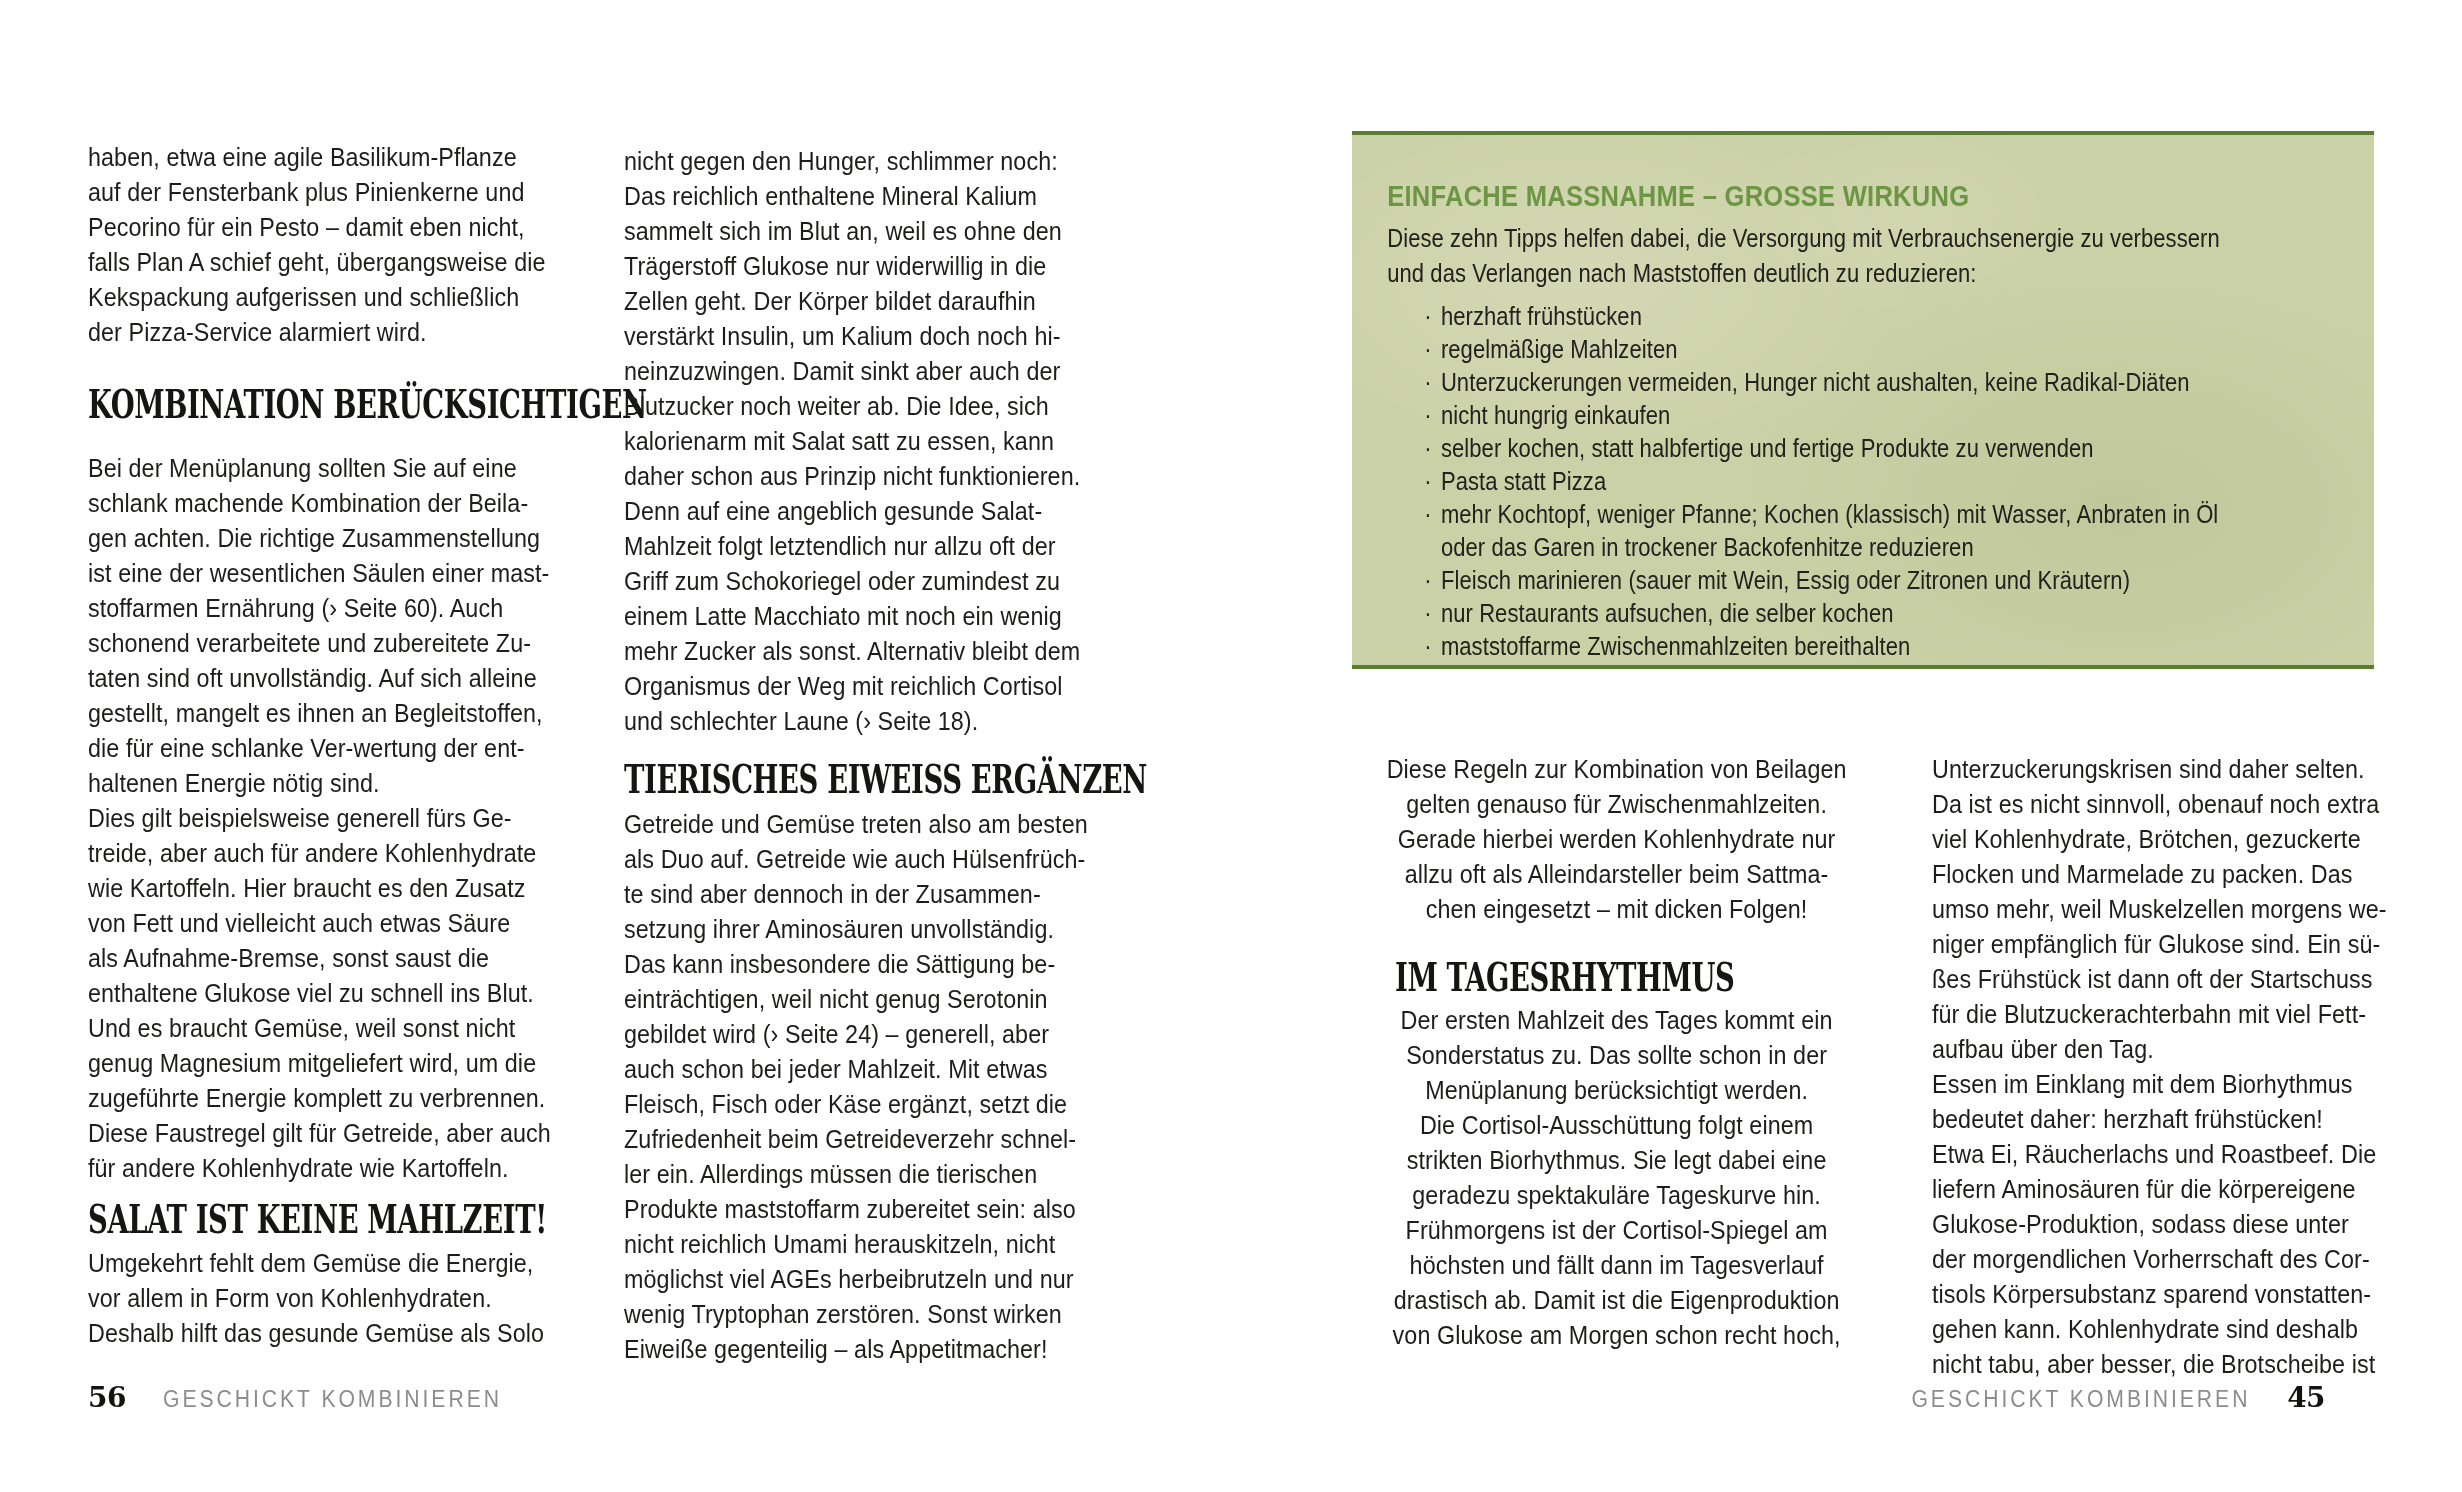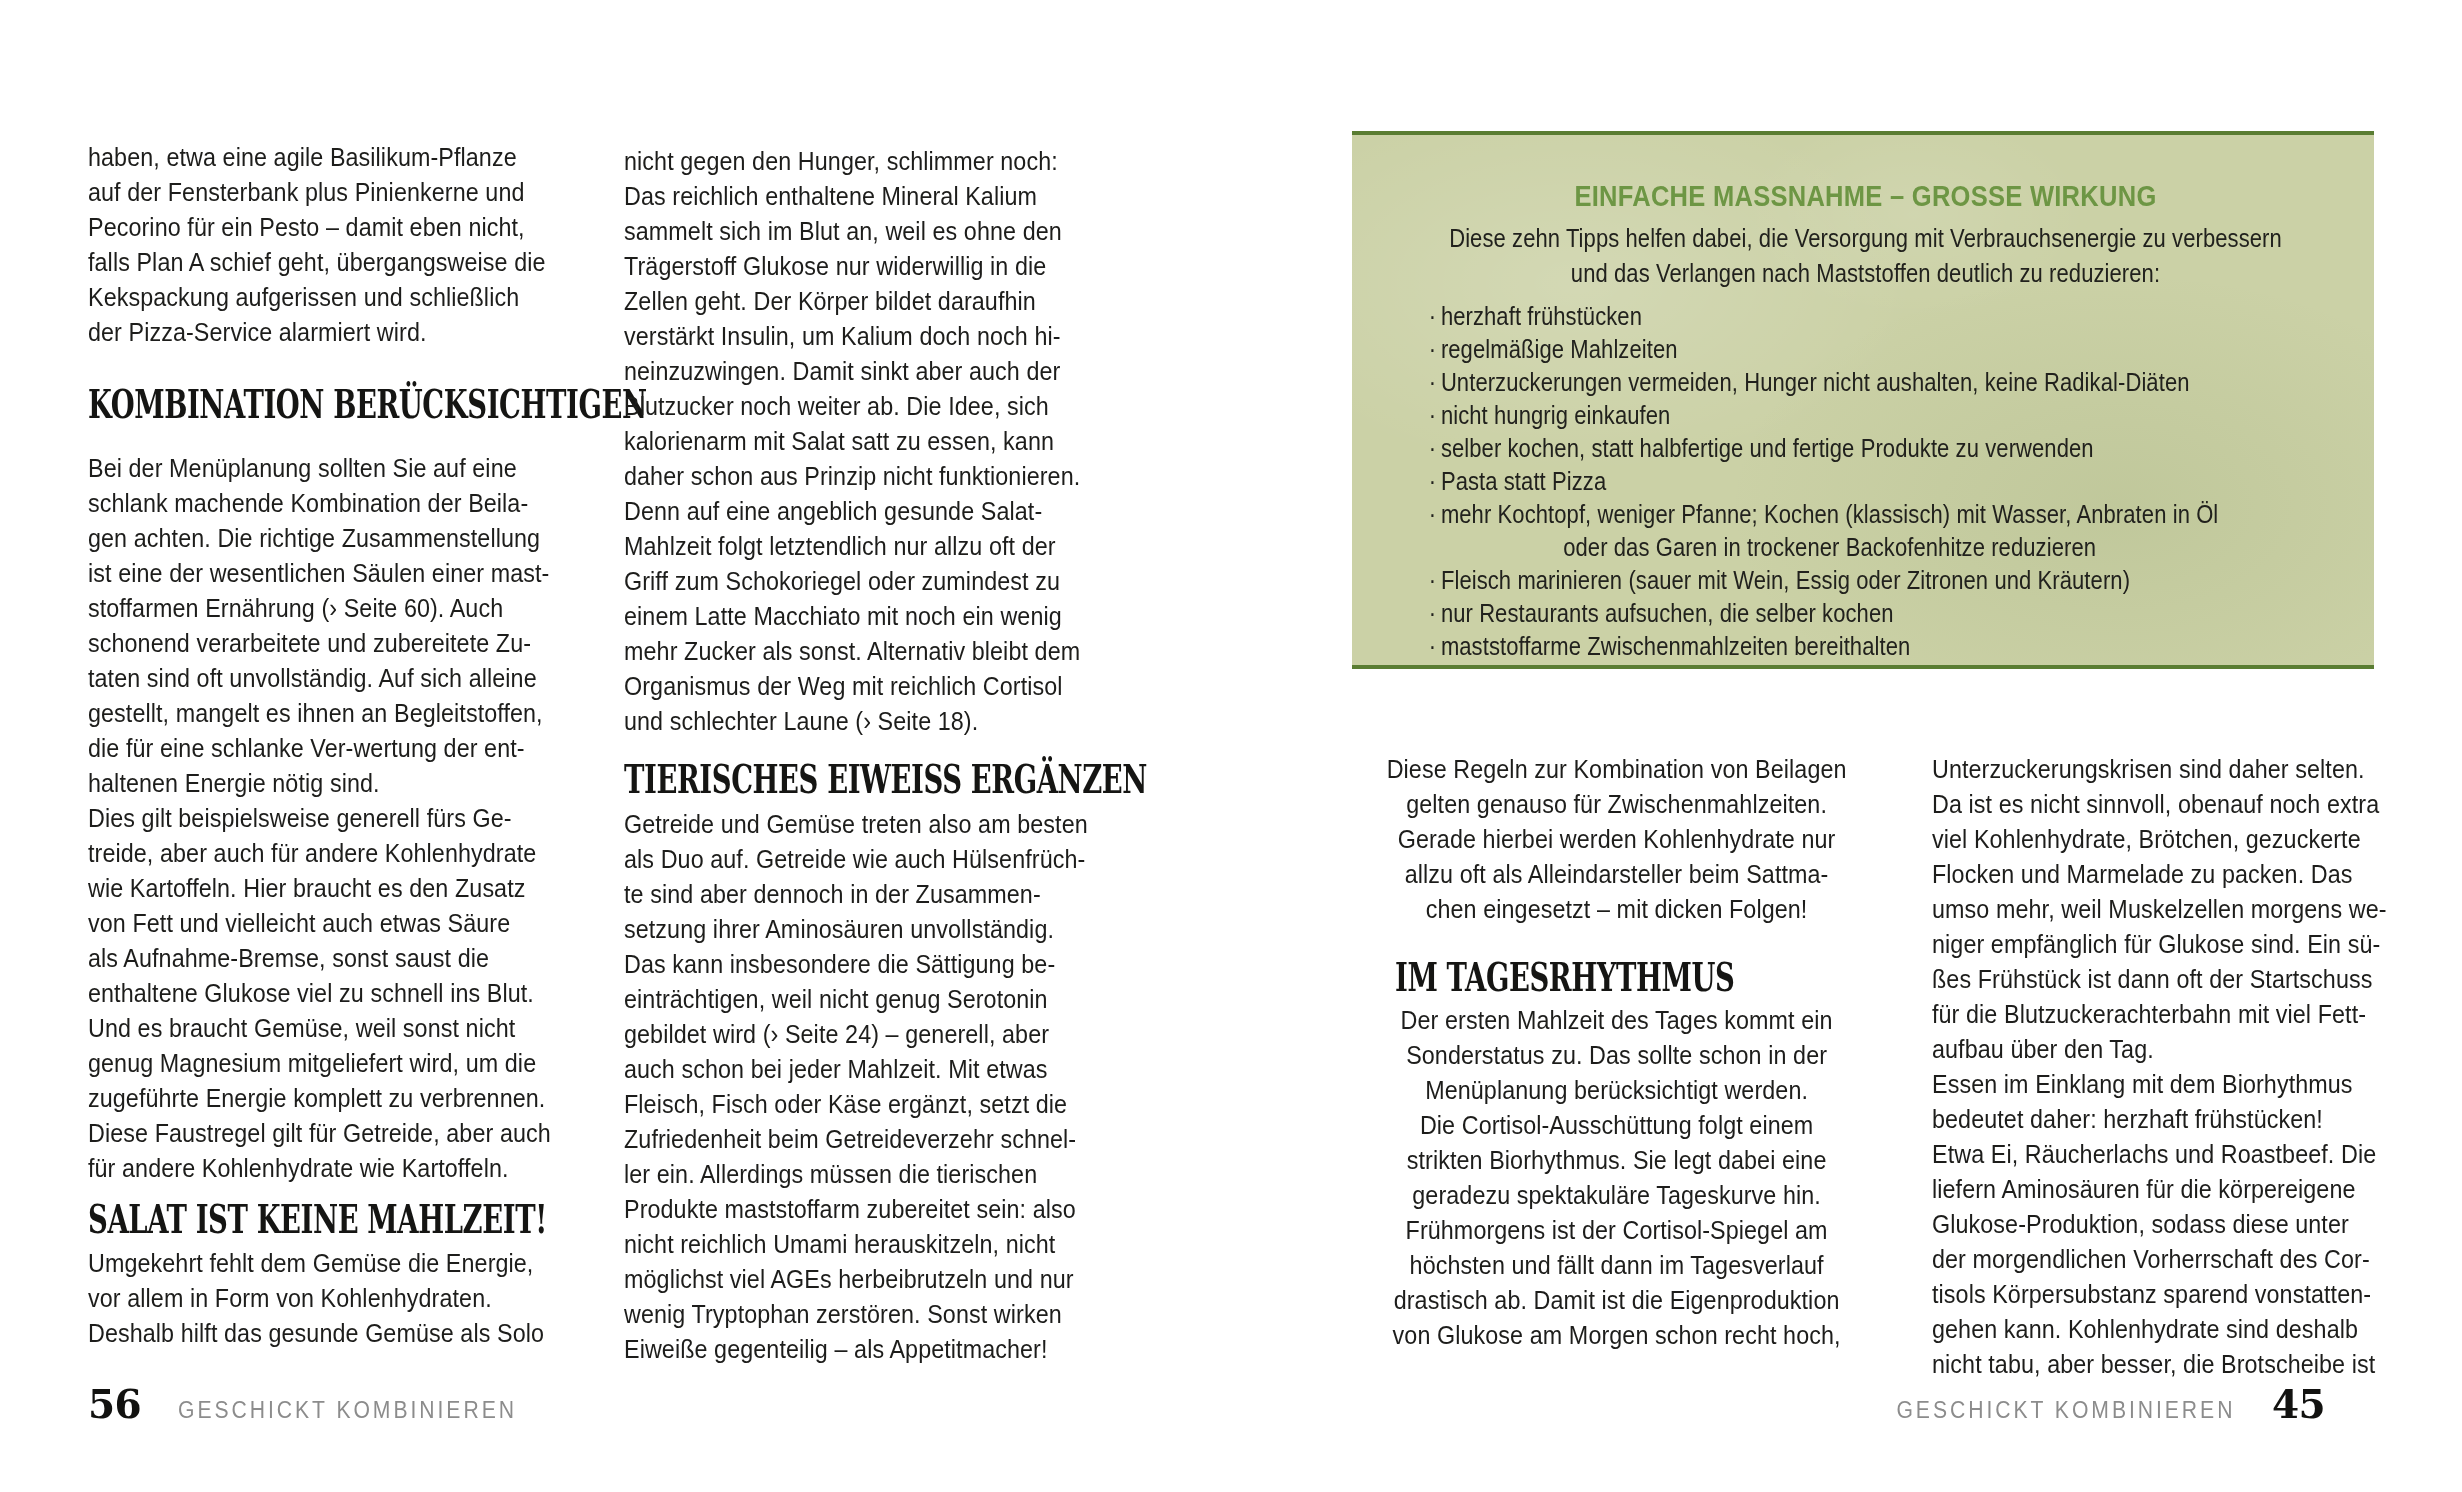--- a/index.html
+++ b/index.html
@@ -31,21 +31,20 @@
   .tipbox {
     position:absolute; left:1352px; top:131px; width:1022px; height:538px;
     box-sizing:border-box;
     border-top:4.4px solid #5a7d32; border-bottom:4.4px solid #5a7d32;
     background:
       radial-gradient(ellipse 569px 316px at 22% 28%, rgba(255,255,255,0.16), rgba(255,255,255,0) 60%),
       radial-gradient(ellipse 632px 379px at 75% 70%, rgba(96,118,58,0.10), rgba(96,118,58,0) 62%),
       radial-gradient(ellipse 316px 190px at 55% 15%, rgba(255,255,255,0.10), rgba(255,255,255,0) 55%),
       #cbd1a6;
     overflow:hidden;
-    text-align:center;
   }
   .tipbox-inner { width:1087px; padding:45px 0 0 40px; }
   .tip-title {
     font-weight:700; font-size:29px; line-height:32px;
     letter-spacing:0.3px; color:#6d9644; white-space:nowrap;
     margin:0 0 8.8px 0;
   }
   .tip-intro {
     font-size:25px; line-height:35px; letter-spacing:0.1px;
     white-space:pre; color:#21211d;
@@ -54,21 +53,21 @@
   .tip-row { display:flex; margin-left:42px; }
   .tip-dot { width:19px; font-size:25px; line-height:33px; color:#21211d; flex:0 0 19px; }
   .tip-text { font-size:25px; line-height:33px; letter-spacing:0.1px; white-space:pre; color:#21211d; }
 
   
   .footer { position:absolute; top:1381px; display:flex; align-items:baseline; }
   .footer-left  { left:88px; gap:37px; }
   .footer-right { right:87px; gap:37px; }
   .page-num {
     font-family:"DejaVu Serif", serif; font-weight:700;
-    font-size:39px; color:#121210; letter-spacing:-0.6px;
+    font-size:28px; color:#121210; letter-spacing:-0.6px;
   }
   .running-title {
     font-size:23px; color:#8c8c8c; letter-spacing:3.2px;
     transform:scaleX(0.92); transform-origin:0 0; white-space:nowrap;
   }
   .footer-right .running-title { transform-origin:100% 0; }
 </style>
 </head>
 <body>
 

